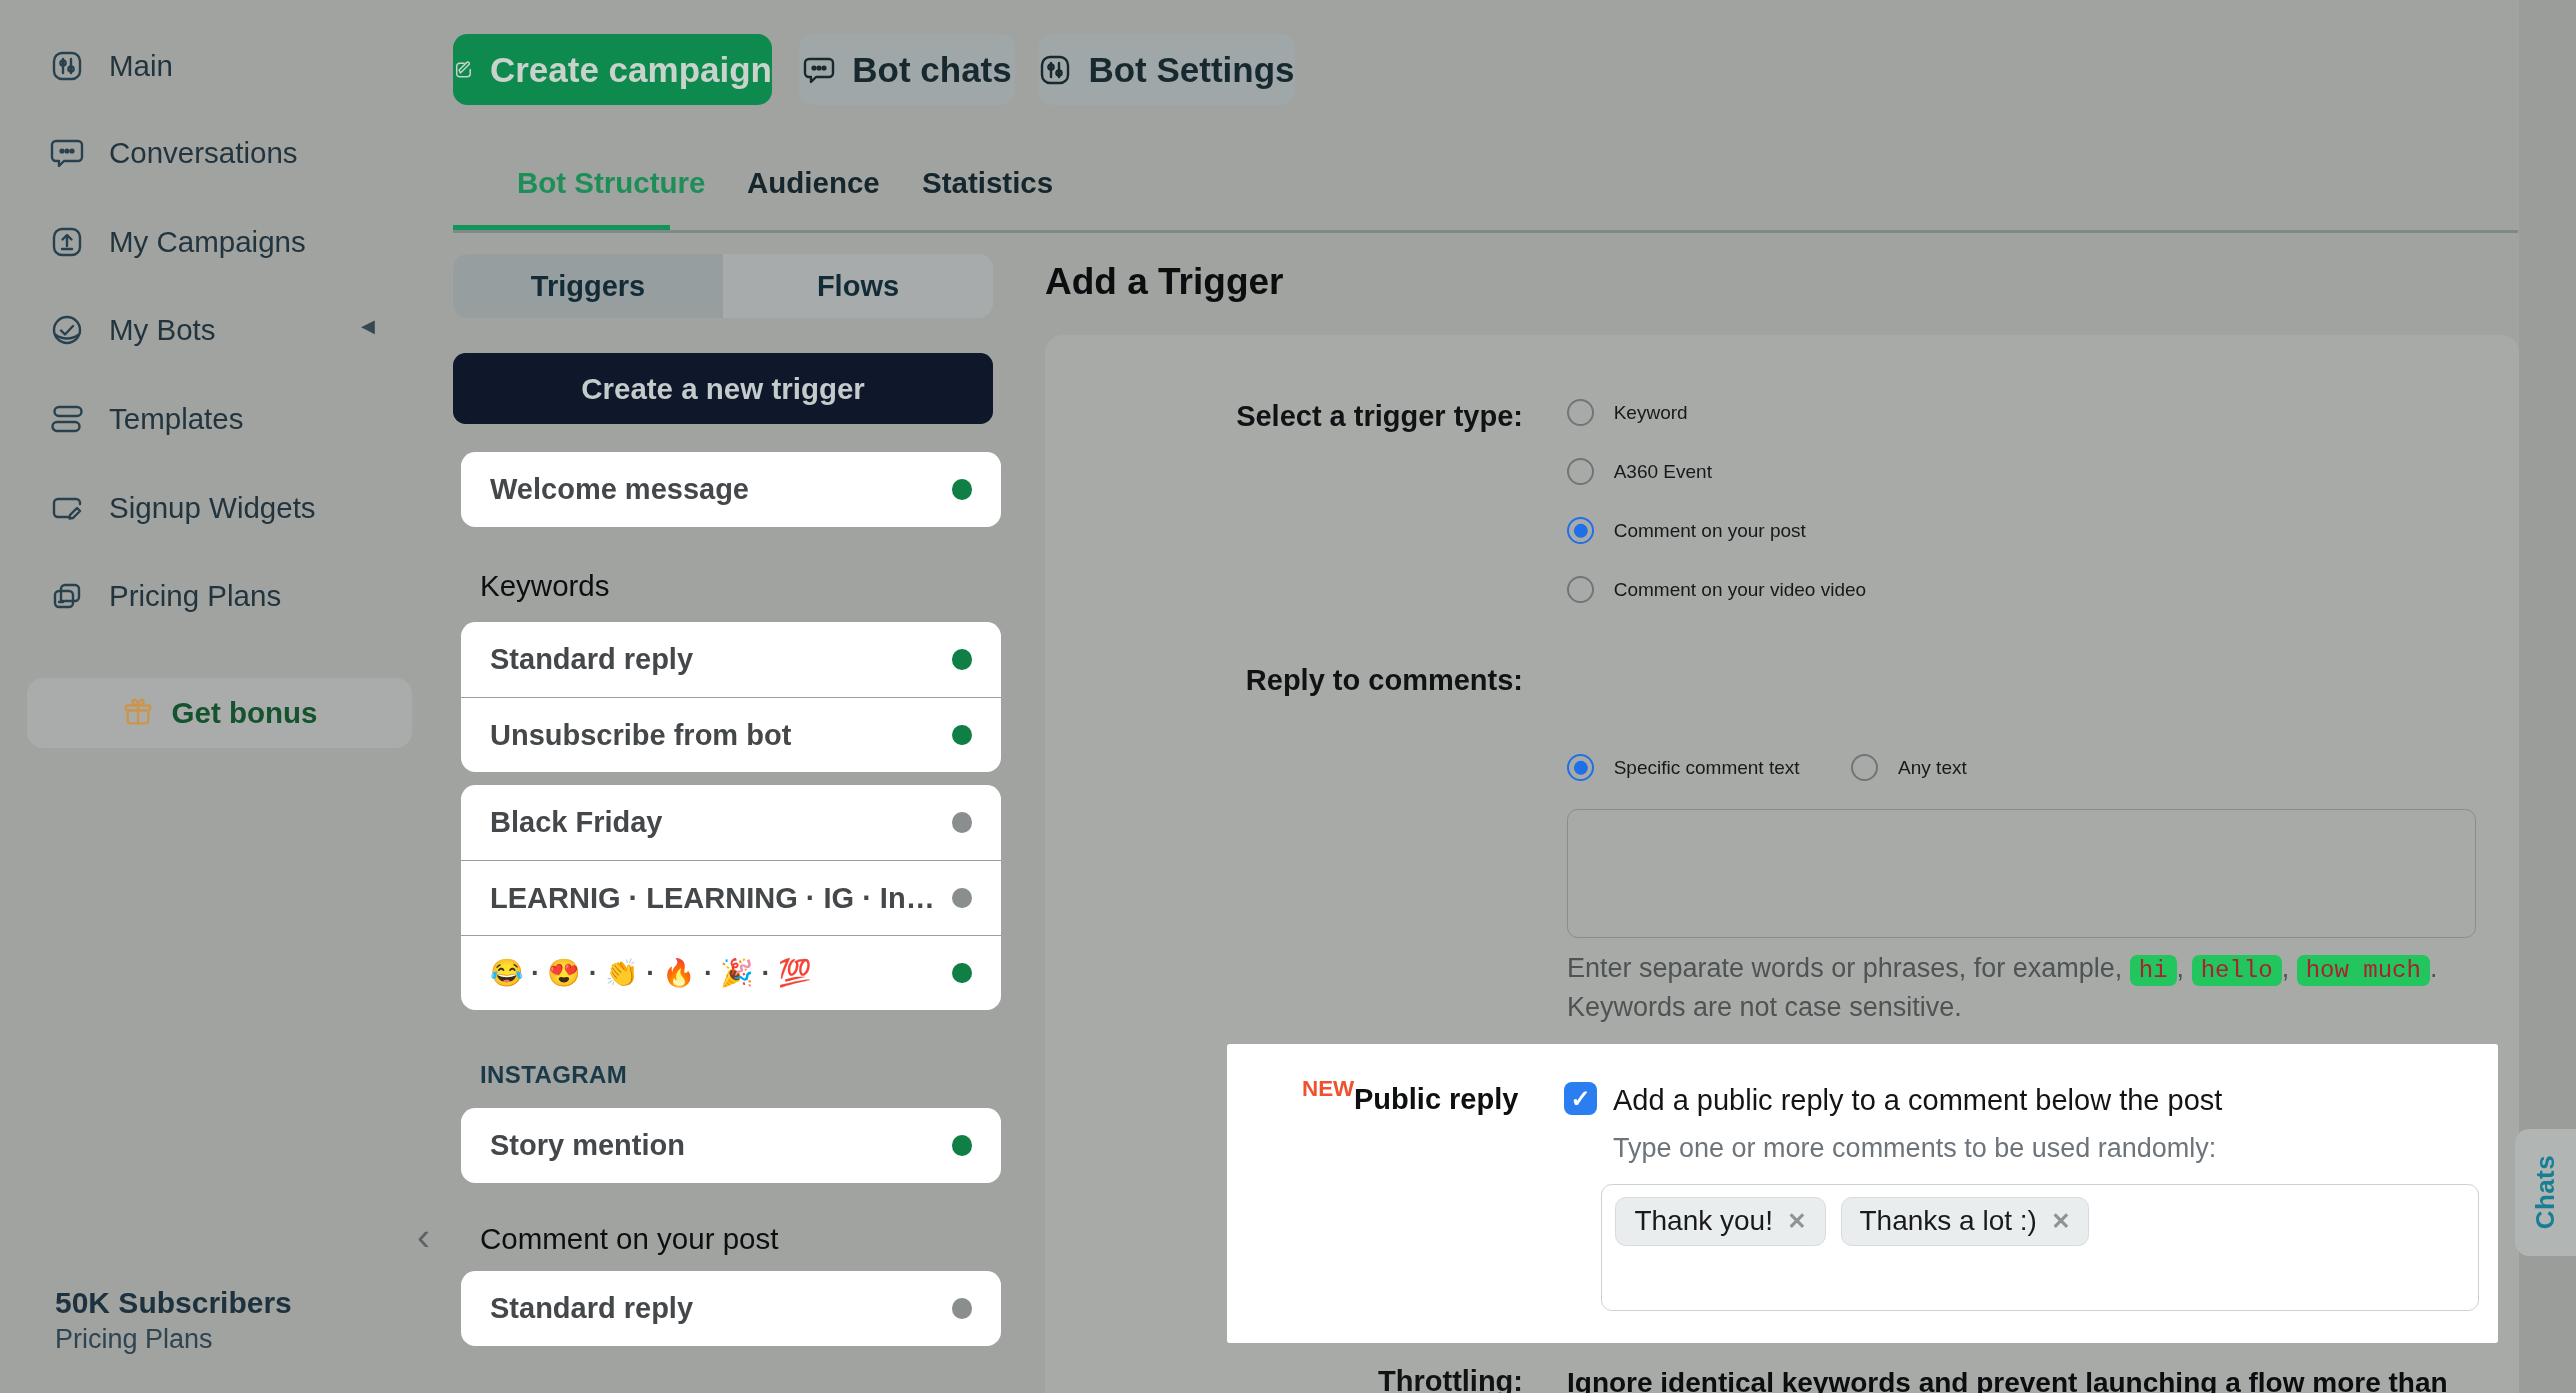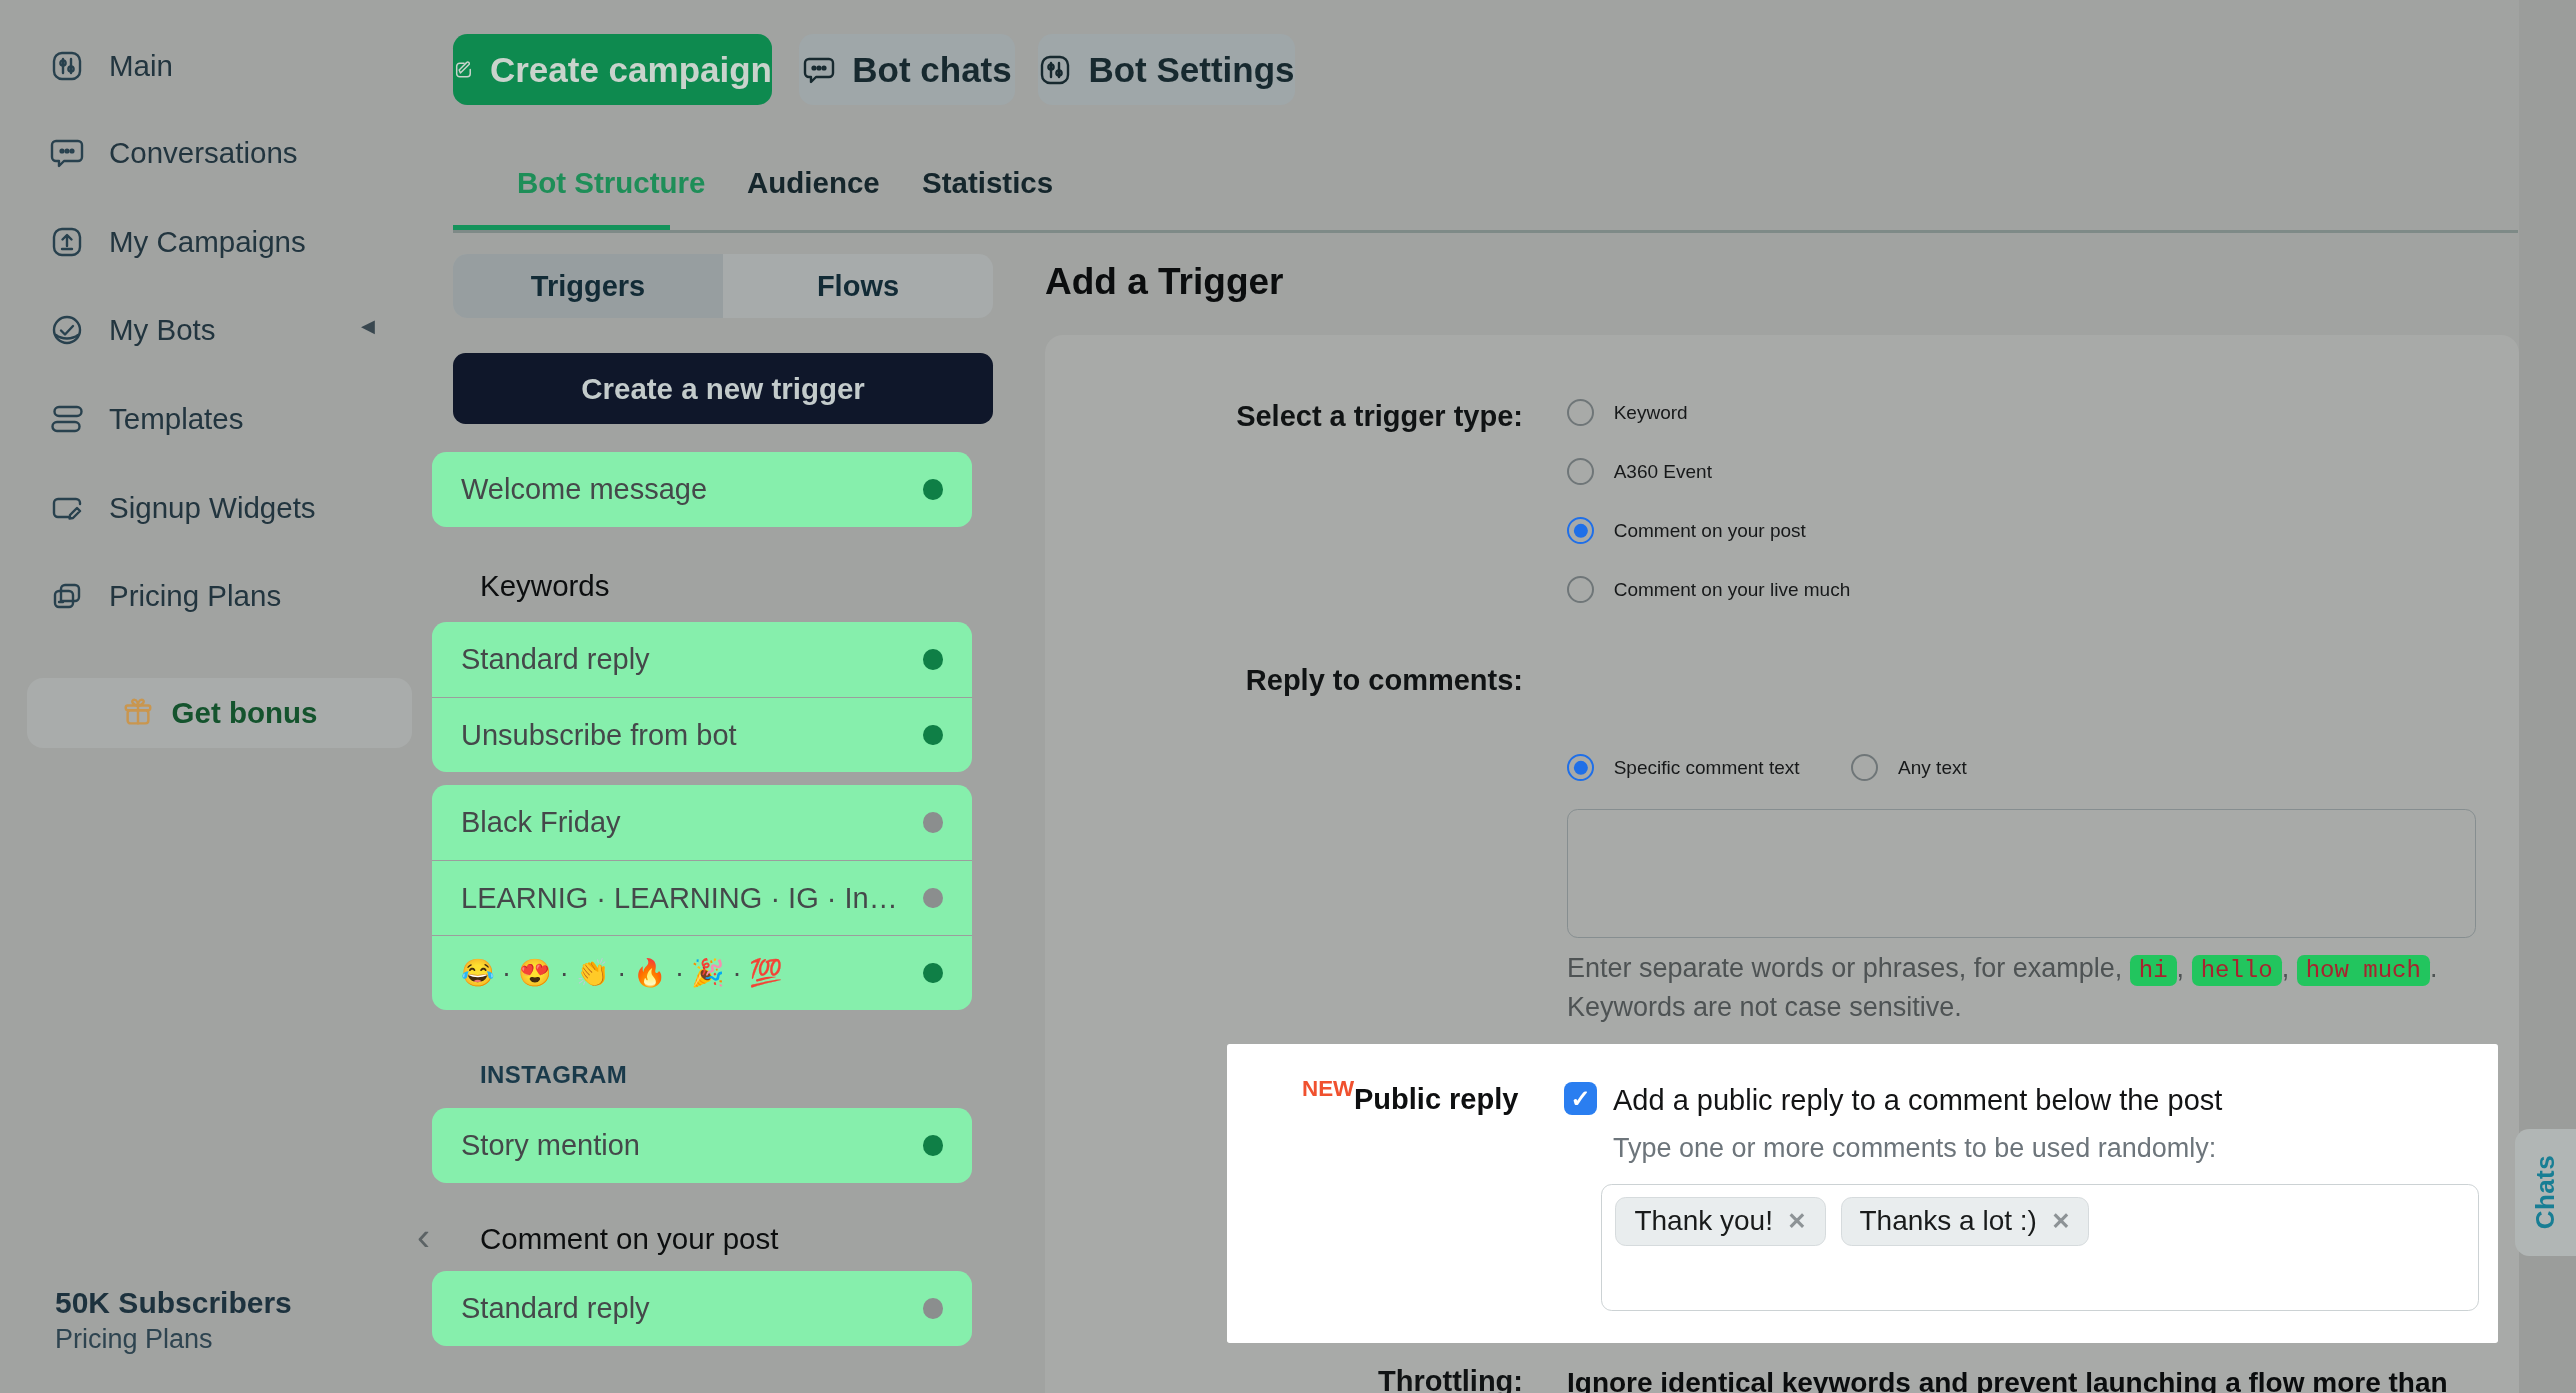--- a/index.html
+++ b/index.html
@@ -44,21 +44,21 @@
   .tabs-divider { position:absolute; left:453px; top:230px; width:2065px; height:2.7px; background:#7e8a87; }
 
   
   .segmented { position:absolute; left:453px; top:254px; width:540px; height:64px; background:#a7abab; border-radius:14.3px; display:flex; overflow:hidden; }
   .segment { flex:1; display:flex; align-items:center; justify-content:center; font-size:29px; font-weight:700; color:#122b36; cursor:pointer; }
   .segment[data-active="true"] { background:#979ea0; }
 
   .create-btn { position:absolute; left:453px; top:353px; width:540px; height:71px; background:#0f172a; border-radius:12.5px;
     display:flex; align-items:center; justify-content:center; font-size:29.5px; font-weight:700; color:#c3cbcb; cursor:pointer; }
 
-  .list-card { position:absolute; left:432px; width:540px; background:#86efac; border-radius:14.3px; overflow:hidden; }
+  .list-card { position:absolute; left:461px; width:540px; background:#ffffff; border-radius:14.3px; overflow:hidden;font-weight:bold; }
   .list-row { height:75px; display:flex; align-items:center; justify-content:space-between; padding:0 29px; cursor:pointer; }
   .list-row + .list-row { border-top:1.8px solid #9b9e9d; }
   .list-row .lbl { font-size:29px; color:#45484a; white-space:nowrap; overflow:hidden; text-overflow:ellipsis; max-width:456px; }
   .status-dot { width:19.7px; height:20.6px; border-radius:50%; flex:0 0 auto; margin-left:14.3px; }
   .status-dot[data-status="on"]  { background:#0f7f46; }
   .status-dot[data-status="off"] { background:#8b8e8e; }
 
   .panel-header { position:absolute; left:480px; font-size:29.5px; font-weight:400; color:#0c0e0f; }
   .panel-subheader { position:absolute; left:480px; font-size:24px; font-weight:700; color:#1a3a4a; letter-spacing:0.4px; }
   .back-caret { position:absolute; left:417px; top:1215px; font-size:39px; color:#5c6365; font-weight:400; }
@@ -311,21 +311,21 @@
     <div class="radio-row" style="top:123px">
       <span class="radio" data-checked="false"></span>
       <span class="lbl">A360 Event</span>
     </div>
     <div class="radio-row" style="top:182px">
       <span class="radio" data-checked="true"></span>
       <span class="lbl">Comment on your post</span>
     </div>
     <div class="radio-row" style="top:241px">
       <span class="radio" data-checked="false"></span>
-      <span class="lbl">Comment on your live much</span>
+      <span class="lbl">Comment on your video video</span>
     </div>
 
     <div class="f-label" style="top:329px">Reply to comments:</div>
 
     <div class="radio-row" style="top:419px">
       <span class="radio" data-checked="true"></span>
       <span class="lbl">Specific comment text</span>
       <span style="width:12.5px"></span>
       <span class="radio" data-checked="false"></span>
       <span class="lbl">Any text</span>

